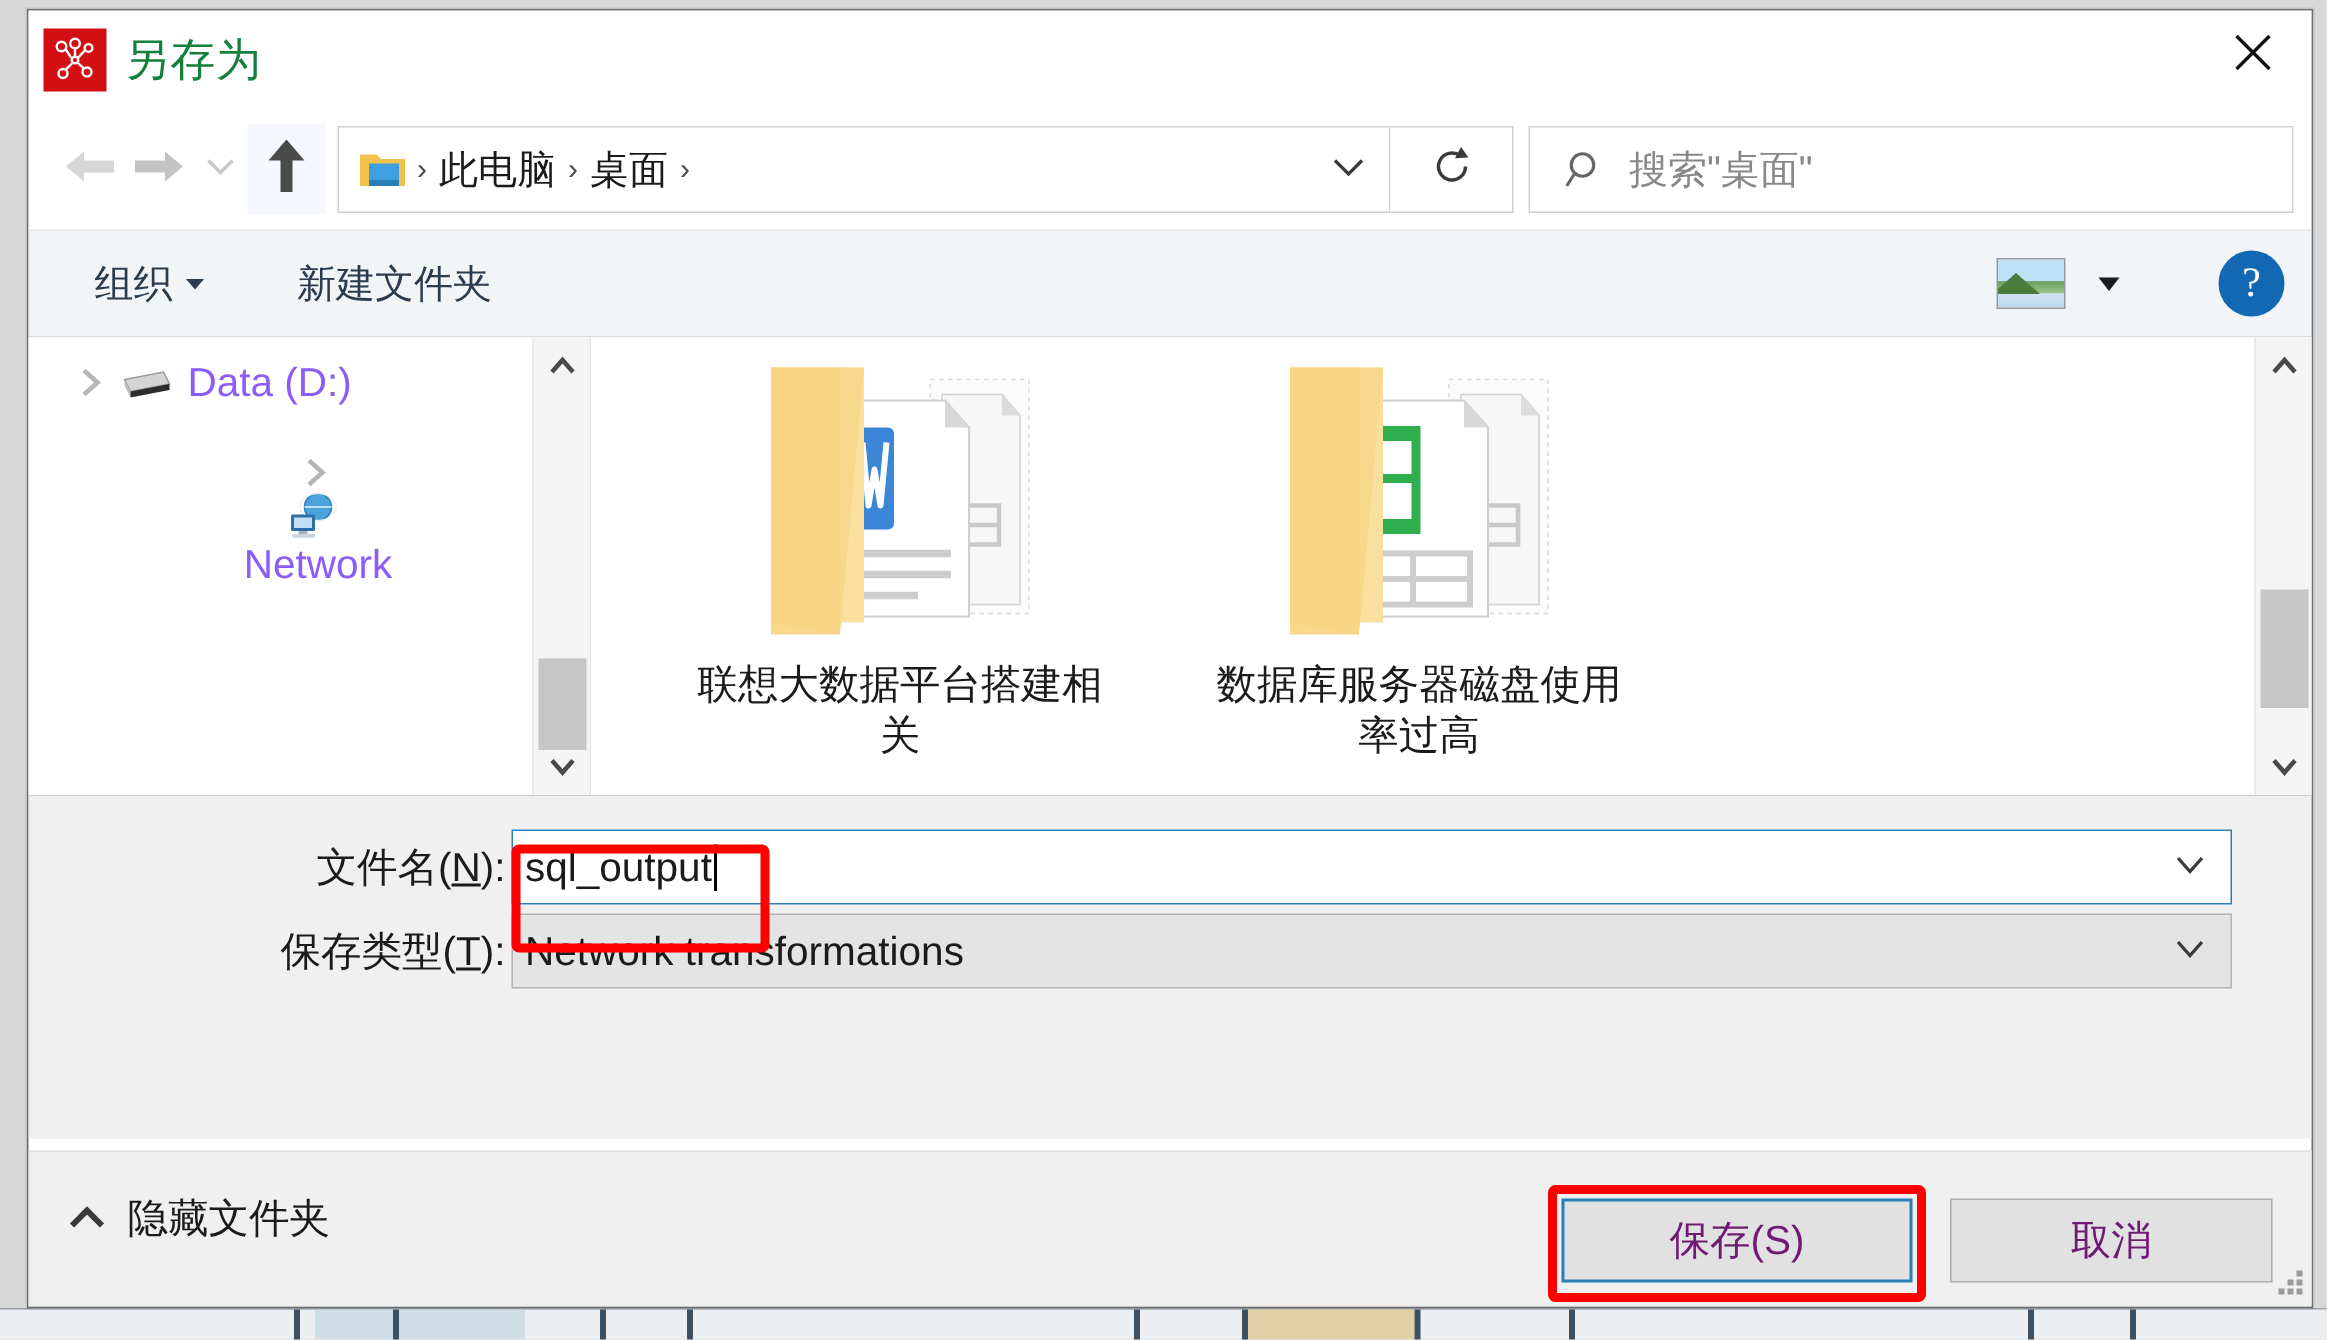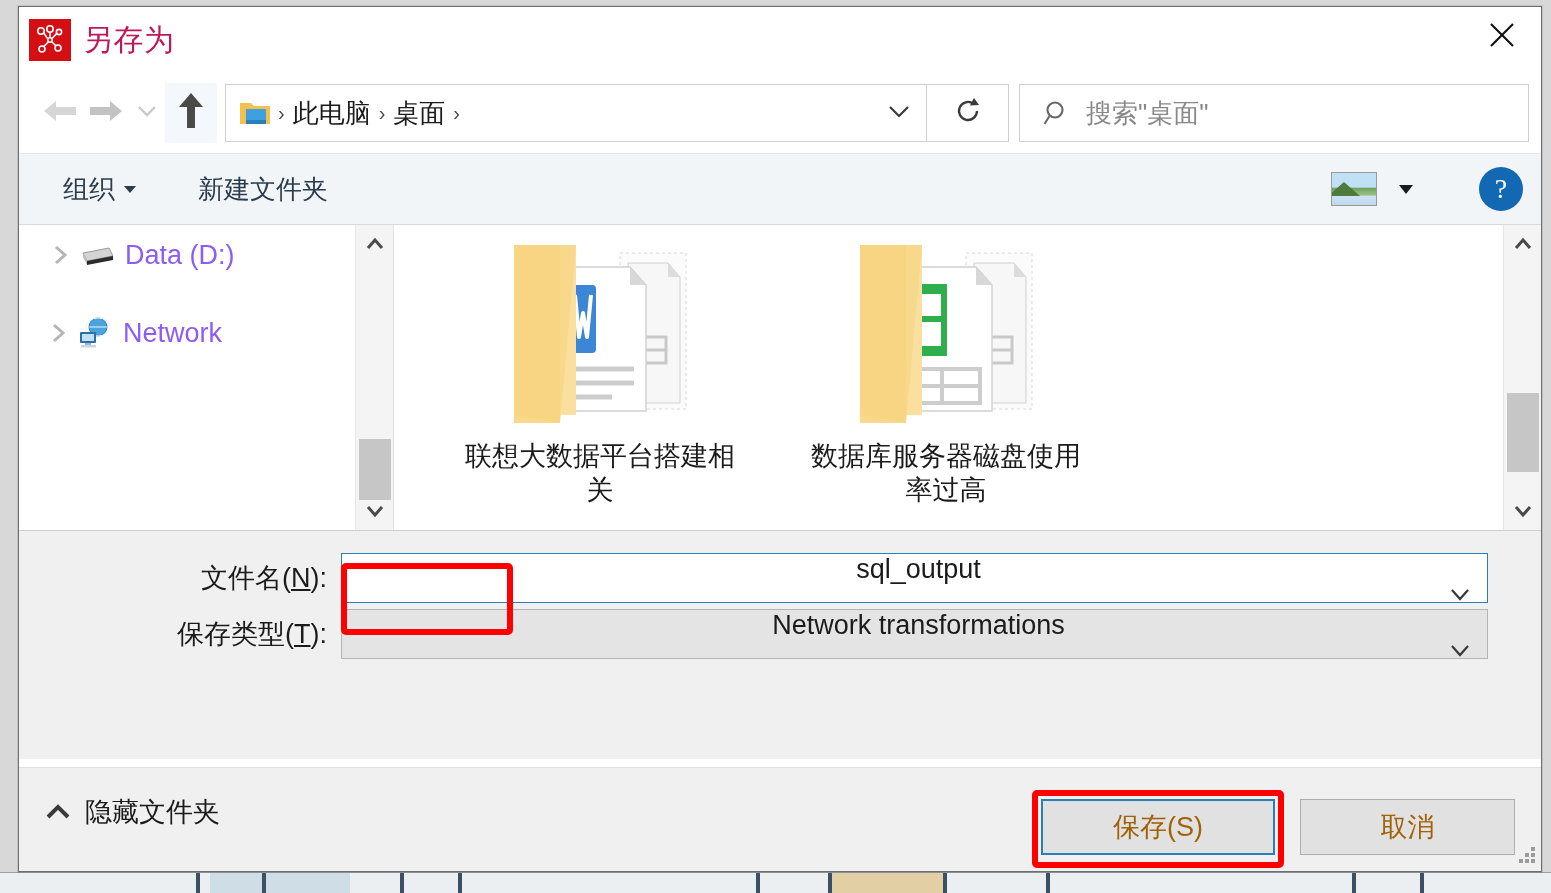--- a/index.html
+++ b/index.html
@@ -50,21 +50,21 @@
   #app-icon {
     width: 42px; height: 42px;
     margin-left: 10px;
     background: #d40f14;
     position: relative;
     flex: none;
   }
   #app-icon svg { position: absolute; left: 0; top: 0; }
   #dialog-title {
     font-size: 30px;
-    color: #be185d;
+    color: #15803d;
     margin-left: 12px;
     letter-spacing: 0.5px;
     white-space: nowrap;
   }
   #close-button {
     position: absolute;
     right: 0px; top: 0px;
     width: 78px; height: 56px;
     display: flex; align-items: center; justify-content: center;
     cursor: default;
@@ -218,21 +218,21 @@
     flex: none;
     overflow: hidden;
   }
   .tree-item {
     display: flex; align-items: center;
     height: 60px;
     padding-left: 26px;
     box-sizing: border-box;
     white-space: nowrap;
   }
-  .tree-item.lvl0 { padding-left: 24px; }
+  .tree-item.lvl0 { padding-left: 8px; flex-direction: column; }
   .tree-chevron {
     width: 30px; flex: none;
     display: flex; align-items: center; justify-content: center;
   }
   .tree-icon {
     width: 46px; flex: none;
     display: flex; align-items: center; justify-content: center;
   }
   .tree-label {
     font-size: 27px; color: #8b5cf6;
@@ -289,35 +289,34 @@
   }
   .form-row {
     position: absolute;
     display: flex; align-items: center;
   }
   #row-filename { left: 0; top: 22px; width: 1524px; }
   #row-filetype { left: 0; top: 78px; width: 1524px; }
   .form-label {
     width: 322px;
     text-align: right;
-    padding-right: 14px;
+    padding-right: 4px;
     font-size: 27px;
     color: #1b1b1b;
     box-sizing: border-box;
     white-space: nowrap;
     flex: none;
   }
   .form-label u { text-decoration: underline; }
 
   .combo {
     height: 50px;
     display: flex; align-items: center;
     box-sizing: border-box;
     position: relative;
-    flex-direction: column;
   }
   #filename-combo {
     width: 1147px;
     border: 1px solid #2a7fb8;
     background: #ffffff;
   }
   #filetype-combo {
     width: 1147px;
     border: 1px solid #b4b4b4;
     background: #e4e4e4;
@@ -371,21 +370,21 @@
     white-space: nowrap;
   }
   #hide-folders .chev { margin-right: 12px; display: flex; }
   .dlg-button {
     position: absolute;
     height: 56px;
     background: #e1e1e1;
     border: 1px solid #adadad;
     display: flex; align-items: center; justify-content: center;
     font-size: 27px;
-    color: #a16207;
+    color: #701a75;
     box-sizing: border-box;
   }
   #save-button {
     left: 1022px; top: 792px;
     width: 234px;
     border: 2px solid #2a7fb8;
     background: #e1e1e1;
   }
   #cancel-button {
     left: 1281px; top: 792px;

